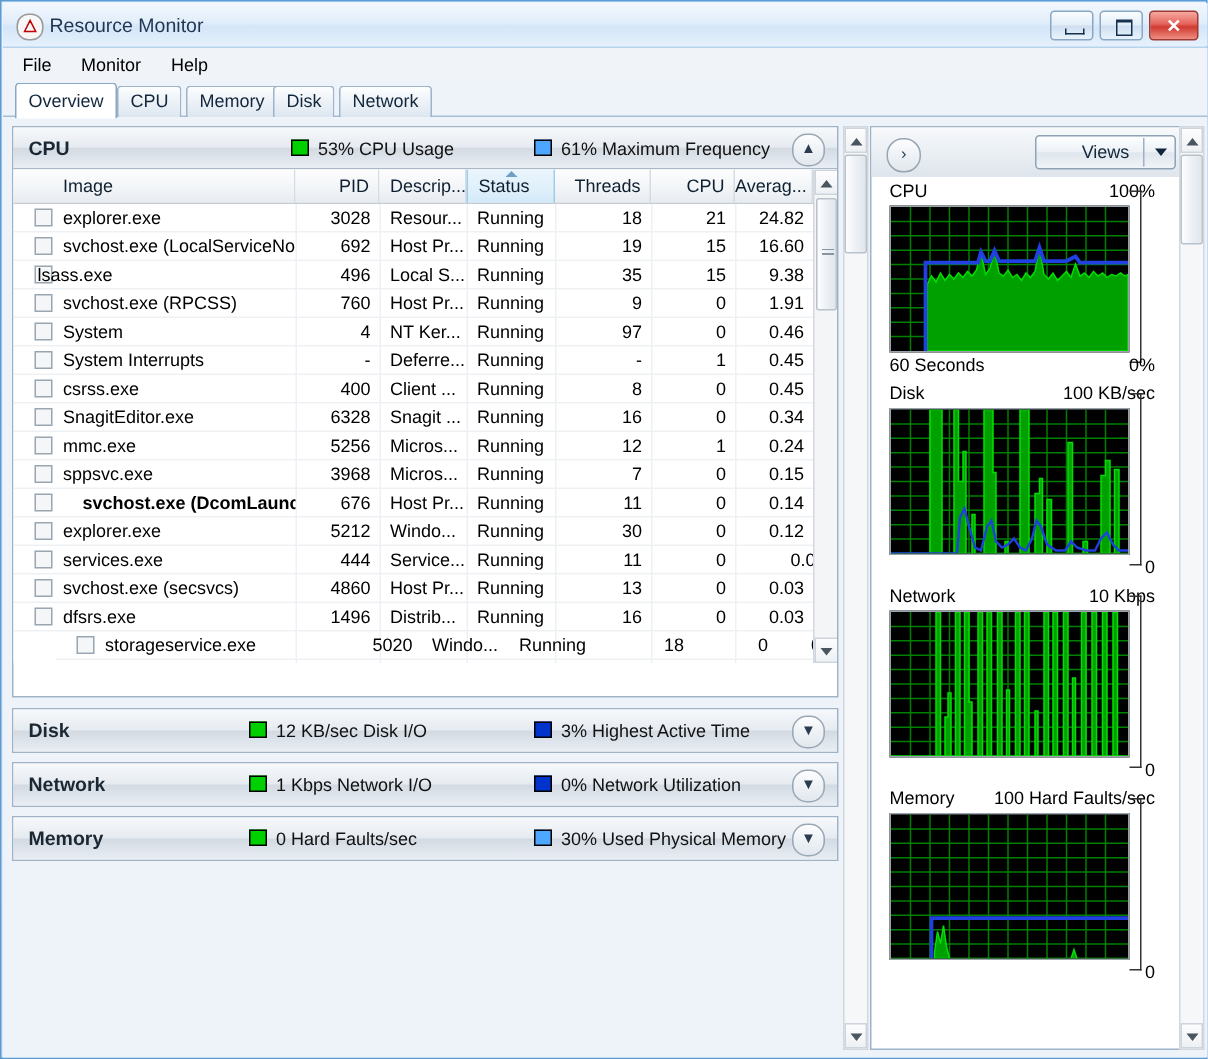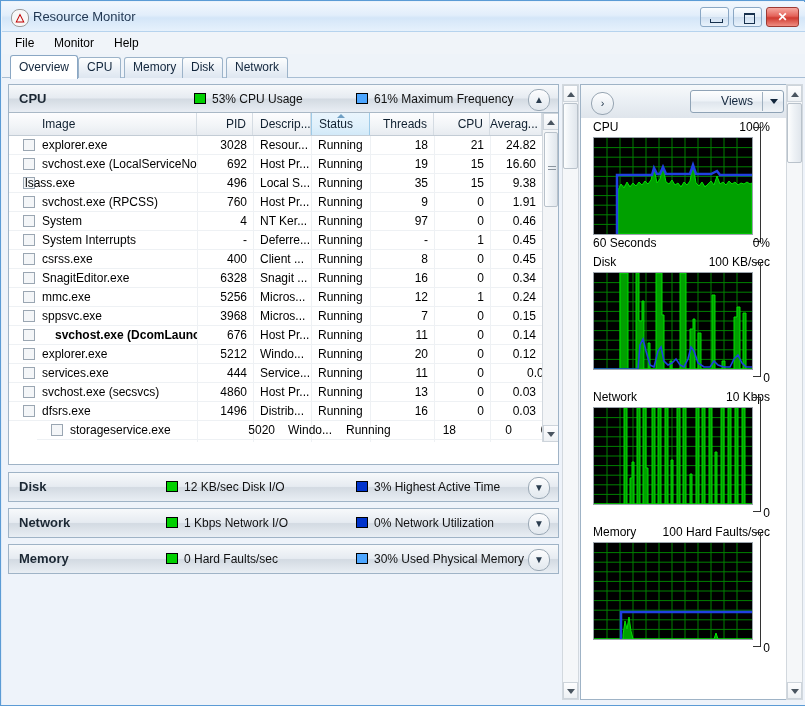--- a/index.html
+++ b/index.html
@@ -452,21 +452,21 @@
                 <span class="cell num" style="left: 361px; width: 64px;">11</span>
                 <span class="cell num" style="left: 425px; width: 56px;">0</span>
                 <span class="cell num" style="left: 481px; width: 52px;">0.14</span>
               </div>
               <div class="row" style="top: 0px;">
                 <span class="rowcheck"></span>
                 <span class="cell txt" style="left: 0px; width: 188px; padding-left: 33px;">explorer.exe</span>
                 <span class="cell num" style="left: 188px; width: 56px;">5212</span>
                 <span class="cell txt" style="left: 244px; width: 58px;">Windo...</span>
                 <span class="cell txt" style="left: 302px; width: 59px;">Running</span>
-                <span class="cell num" style="left: 361px; width: 64px;">20</span>
+                <span class="cell num" style="left: 361px; width: 64px;">30</span>
                 <span class="cell num" style="left: 425px; width: 56px;">0</span>
                 <span class="cell num" style="left: 481px; width: 52px;">0.12</span>
               </div>
               <div class="row" style="top: 0px;">
                 <span class="rowcheck"></span>
                 <span class="cell txt" style="left: 0px; width: 188px; padding-left: 33px;">services.exe</span>
                 <span class="cell num" style="left: 188px; width: 56px;">444</span>
                 <span class="cell txt" style="left: 244px; width: 58px;">Service...</span>
                 <span class="cell txt" style="left: 302px; width: 59px;">Running</span>
                 <span class="cell num" style="left: 361px; width: 64px;">11</span>

